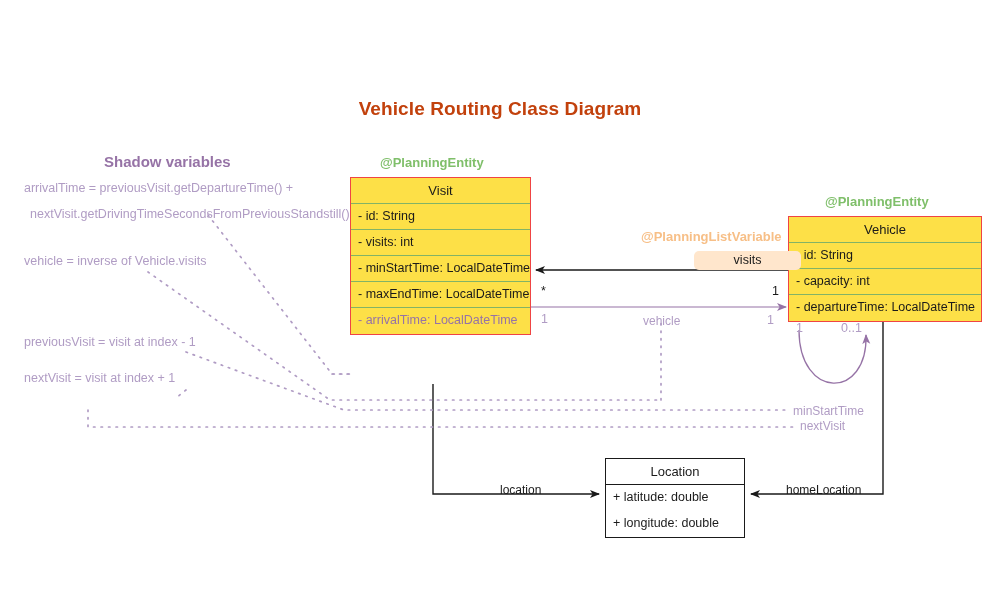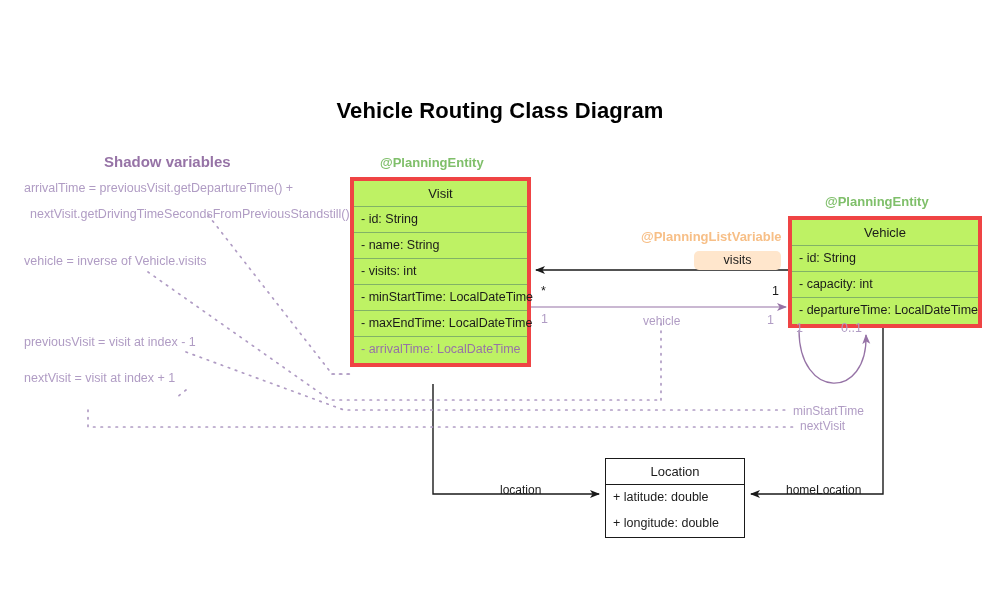--- a/index.html
+++ b/index.html
@@ -27,42 +27,42 @@
     pointer-events: none;
   }
 
   
   .diagram-title {
     position: absolute;
     left: 0;
     top: 98px;
     width: 1000px;
     text-align: center;
-    font-size: 22px;
+    font-size: 19px;
     font-weight: bold;
-    color: #000000;
+    color: #c2410c;
     letter-spacing: 0.1px;
   }
 
   
   .stereotype {
     position: absolute;
     font-size: 13px;
     font-weight: bold;
     white-space: nowrap;
   }
   .stereotype.green  { color: #7fbf6a; }
   .stereotype.orange { color: #f7bf87; }
 
   
   .uml-class {
     position: absolute;
     box-sizing: border-box;
-    border: 4px solid #ef4444;
-    background: #bef264;
+    border: 1px solid #ef4444;
+    background: #fde047;
   }
   .uml-class .uml-name {
     box-sizing: border-box;
     height: 26px;
     line-height: 25px;
     text-align: center;
     font-size: 13px;
     color: #1a1a1a;
     border-bottom: 1px solid #82b366;
   }
@@ -196,21 +196,20 @@
 
   <div class="shadow-line" style="left:24px; top:335px;">previousVisit = visit at index - 1</div>
 
   <div class="shadow-line" style="left:24px; top:371px;">nextVisit = visit at index + 1</div>
 
   <div class="stereotype green" style="left:380px; top:155px;">@PlanningEntity</div>
 
   <div class="uml-class" id="class-visit" style="left:350px; top:177px; width:181px;">
     <div class="uml-name">Visit</div>
     <div class="uml-attr">- id: String</div>
-    <div class="uml-attr">- name: String</div>
     <div class="uml-attr">- visits: int</div>
     <div class="uml-attr">- minStartTime: LocalDateTime</div>
     <div class="uml-attr">- maxEndTime: LocalDateTime</div>
     <div class="uml-attr shadow">- arrivalTime: LocalDateTime</div>
   </div>
 
   <div class="stereotype green" style="left:825px; top:194px;">@PlanningEntity</div>
 
   <div class="uml-class" id="class-vehicle" style="left:788px; top:216px; width:194px;">
     <div class="uml-name">Vehicle</div>
@@ -220,21 +219,21 @@
   </div>
 
   <div class="uml-class plain" id="class-location" style="left:605px; top:458px; width:140px;">
     <div class="uml-name">Location</div>
     <div class="uml-attr">+ latitude: double</div>
     <div class="uml-attr">+ longitude: double</div>
   </div>
 
   <div class="stereotype orange" style="left:617px; top:229px;margin-left:24px;">@PlanningListVariable</div>
 
-  <div class="badge-visits" style="left:694px; top:251px; width:87px;">visits</div>
+  <div class="badge-visits" style="left:694px; top:251px; width:107px;">visits</div>
 
   <div class="edge-label mult" style="left:541px; top:284px;">*</div>
 
   <div class="edge-label mult" style="left:772px; top:284px;">1</div>
 
   <div class="edge-label purple mult" style="left:541px; top:312px;">1</div>
 
   <div class="edge-label purple" style="left:643px; top:314px;">vehicle</div>
 
   <div class="edge-label purple mult" style="left:767px; top:313px;">1</div>

